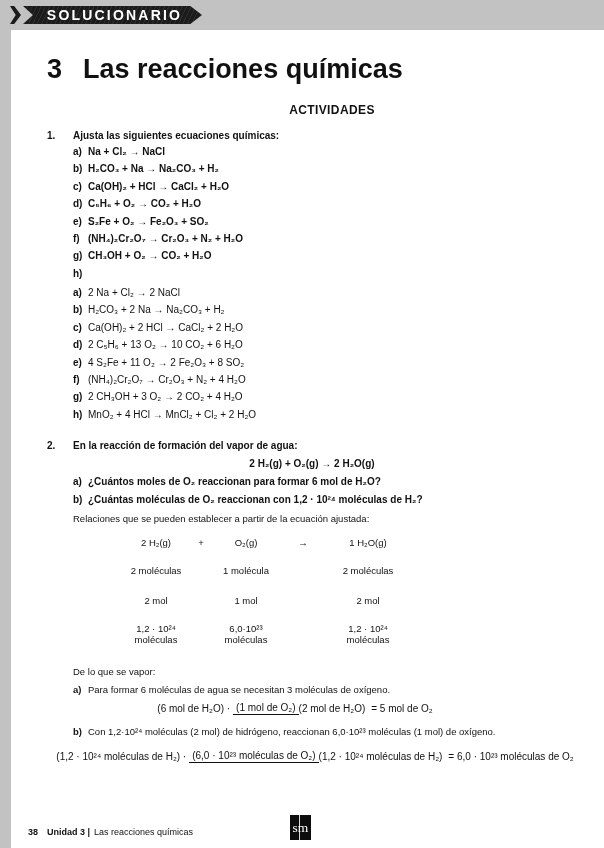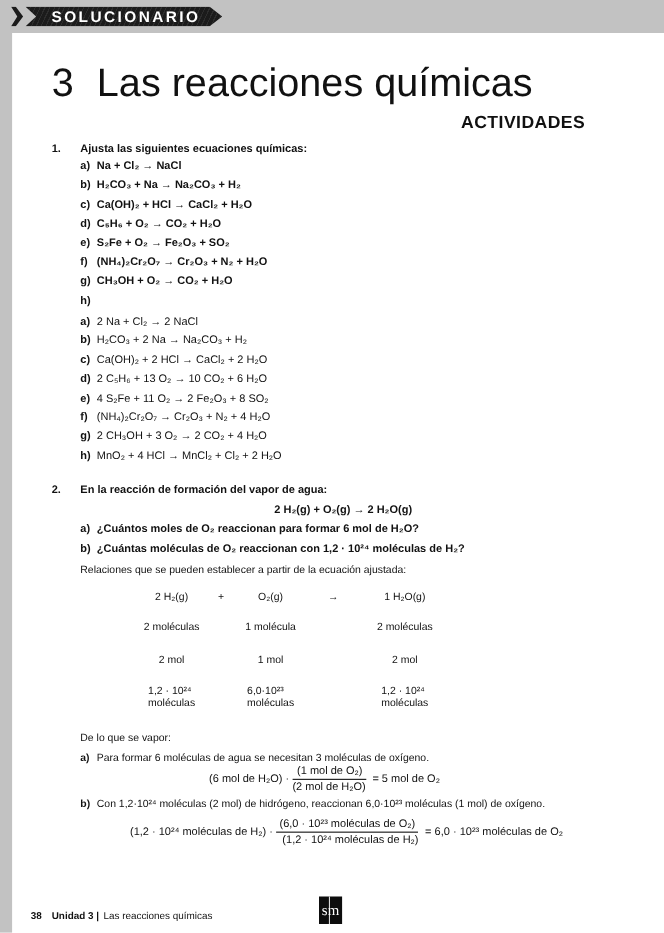--- a/index.html
+++ b/index.html
@@ -16,58 +16,58 @@
   .banner{left:10px;top:5px;width:192px;height:20px}
   .banner .chev{position:absolute;left:0;top:1px;width:11px;height:18px;background:var(--banner,#1b1b1b);
     clip-path:polygon(0 0,38% 0,100% 50%,38% 100%,0 100%,52% 50%)}
   .banner .bbody{position:absolute;left:13px;top:1px;width:179px;height:18px;
     background-color:var(--banner,#1b1b1b);
     background-image:repeating-linear-gradient(115deg,rgba(255,255,255,.08) 0 1px,transparent 1px 4px);
     clip-path:polygon(0 0,93.5% 0,100% 50%,93.5% 100%,0 100%,5.5% 50%);
     display:flex;align-items:center;justify-content:center}
   .banner .blabel{color:#fff;font-weight:bold;font-size:14px;letter-spacing:2.2px;padding-left:4px}
 
-  .title{left:47px;top:54px;font-size:36px;font-weight:normal;white-space:nowrap}
+  .title{left:47px;top:54px;font-size:27px;font-weight:bold;white-space:nowrap}
   .title .tnum{margin-right:21px}
-  .activities{left:132px;top:103px;width:400px;text-align:right;font-weight:bold;font-size:16px;letter-spacing:.4px}
+  .activities{left:132px;top:103px;width:400px;text-align:center;font-weight:bold;font-size:12px;letter-spacing:.4px}
 
   .ex-head{display:flex;font-size:10px;font-weight:bold}
   .ex-head .enum{width:26px}
   .ex1{left:47px;top:130px;width:520px}
   .ex2{left:47px;top:440px;width:520px}
 
   .eqlist{width:480px}
   .eqrow{display:flex;height:17.4px;font-size:10px}
   .eletter{width:15px;font-weight:bold;flex:none}
   .eqlist.bold .eq{font-weight:bold}
   .list1{left:73px;top:146px}
   .list2{left:73px;top:287px}
 
   .main-eq{left:112px;top:458px;width:400px;text-align:center;font-weight:bold;font-size:10px}
   .qlist{left:73px;top:476px;width:500px}
   .qrow{display:flex;height:18px;font-size:10px;font-weight:bold}
   .relations{left:73px;top:513px;font-size:9.5px}
 
-  .tcell{position:absolute;transform:translateX(-50%);white-space:nowrap;font-size:9.5px;}
+  .tcell{position:absolute;transform:translateX(-50%);white-space:nowrap;font-size:9.5px;text-align:center}
   .tcell .unit{display:block;line-height:10.5px}
   .tcell .val{display:block;line-height:10.5px}
 
   .deduce-intro{left:73px;top:666px;font-size:9.5px}
   .ded{display:flex;font-size:9.5px}
   .ded .eletter{width:15px;font-weight:bold;font-size:9.5px}
   .deda{left:73px;top:684px;width:500px}
   .dedb{left:73px;top:726px;width:520px}
 
   .formula{left:5px;top:0;width:604px;display:flex;justify-content:center;align-items:center;font-size:10px}
   .fa{top:694px;height:28px}
   .fa .finner{transform:translateX(-12px)}
   .fb{top:742px;height:28px}
   .fb .finner{transform:translateX(8px)}
   .finner{display:flex;align-items:center}
-  .frac{display:flex;flex-direction:column;text-align:right;margin:0 3px}
+  .frac{display:flex;flex-direction:row;text-align:left;margin:0 3px}
   .frac .num{border-bottom:1px solid #111;padding:0 3px 1px}
   .frac .den{padding-top:1px}
   .f-result{margin-left:3px;white-space:nowrap}
   .f-prefix{white-space:nowrap}
 
   .footer-left{left:28px;top:827px;font-size:9px;display:flex;white-space:nowrap}
   .footer-left .pageno{font-weight:bold;width:19px}
   .footer-left .ulabel{font-weight:bold;margin-right:4px}
   .sm{left:290px;top:815px;width:21px;height:25px;background:#0d0d0d;color:#fff;
     font-family:"Liberation Serif","DejaVu Serif",serif;font-size:13.5px;

